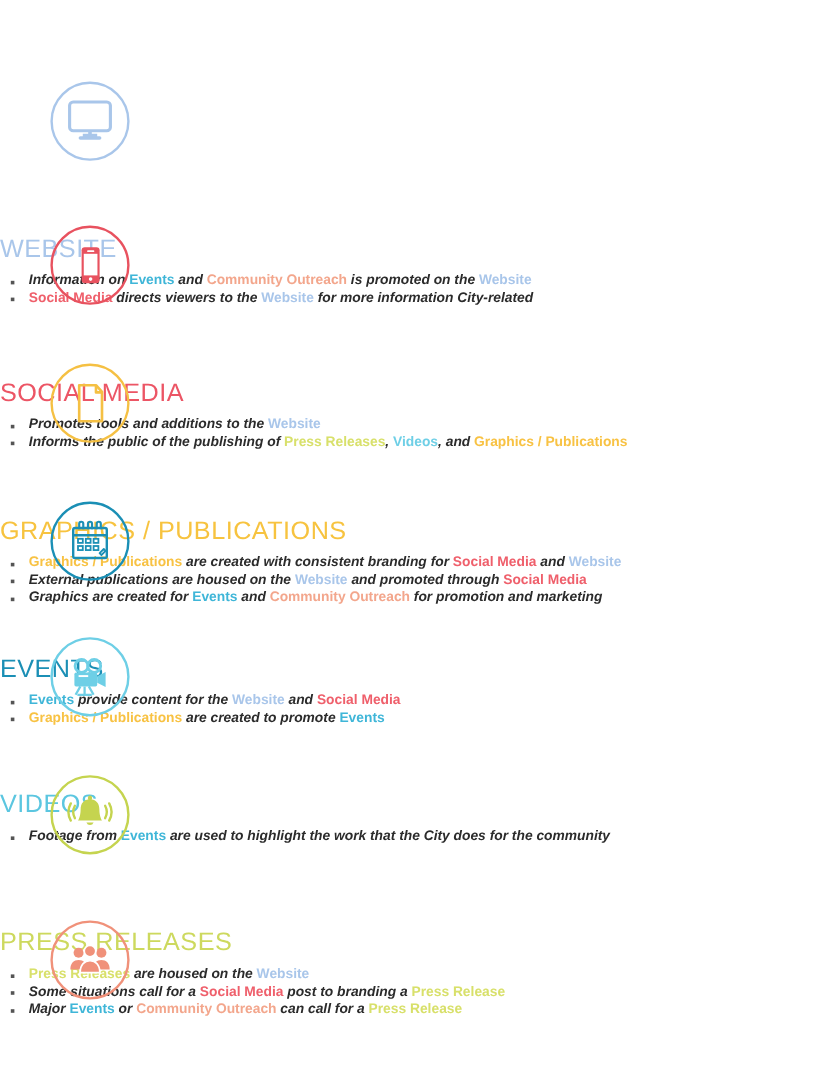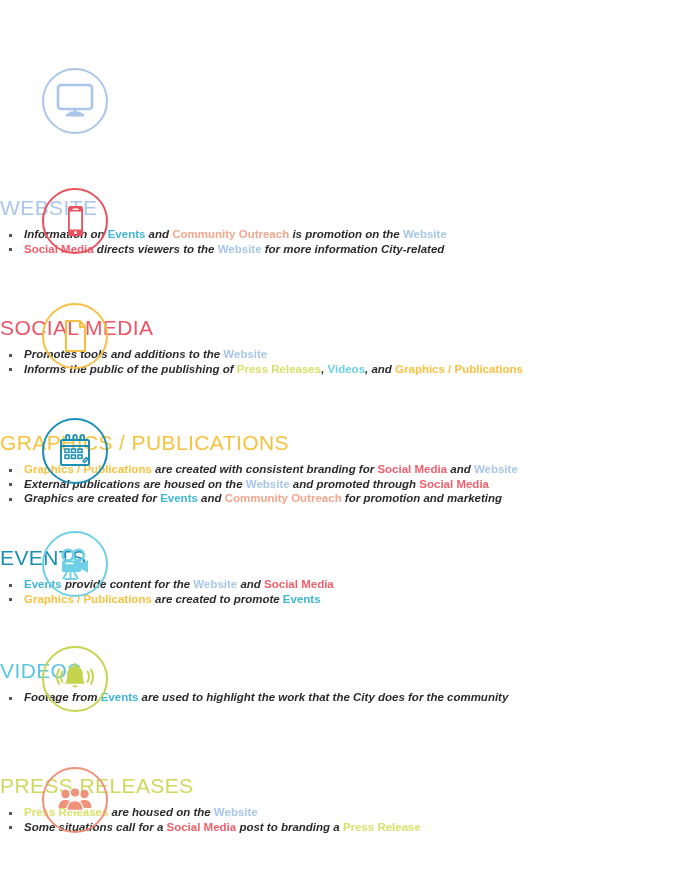--- a/index.html
+++ b/index.html
@@ -110,21 +110,21 @@
           <rect x="3" y="3" width="34" height="24" rx="3"></rect>
           <path d="M20 27 L20 31" stroke-width="3"></path>
           <path d="M12 33 L28 33" stroke-width="3" stroke-linecap="round"></path>
           <path d="M14 31 L26 31" stroke-width="3"></path>
         </svg>
       </div>
     </div>
     <div class="body-col">
       <div class="sec-title t-website">WEBSITE</div>
       <ul class="bullets">
-          <li><span class="k-plain">Information on </span><span class="k-events">Events</span><span class="k-plain"> and </span><span class="k-outreach">Community Outreach</span><span class="k-plain"> is promotion on the </span><span class="k-website">Website</span></li>
+          <li><span class="k-plain">Information on </span><span class="k-events">Events</span><span class="k-plain"> and </span><span class="k-outreach">Community Outreach</span><span class="k-plain"> is promoted on the </span><span class="k-website">Website</span></li>
           <li><span class="k-social">Social Media</span><span class="k-plain"> directs viewers to the </span><span class="k-website">Website</span><span class="k-plain"> for more information City-related</span></li>
         </ul>
     </div>
   </div>
 
   <div class="section" style="top:166px;">
     <div class="icon-col">
       <div class="icon-circle c-social">
         <svg width="40" height="40" viewBox="0 0 40 40">
           <rect x="13" y="5" width="15" height="30" rx="2.6" fill="currentColor"></rect>
@@ -224,20 +224,21 @@
           <path d="M33.6 12.5 C35.4 15.8 35.4 19.5 33.6 22.8" fill="none" stroke="currentColor" stroke-width="2" stroke-linecap="round"></path>
           <path d="M37 10.5 C39.6 15.2 39.6 20.2 37 24.8" fill="none" stroke="currentColor" stroke-width="2" stroke-linecap="round"></path>
         </svg>
       </div>
     </div>
     <div class="body-col">
       <div class="sec-title t-press">PRESS RELEASES</div>
       <ul class="bullets">
           <li><span class="k-press">Press Releases</span><span class="k-plain"> are housed on the </span><span class="k-website">Website</span></li>
           <li><span class="k-plain">Some situations call for a </span><span class="k-social">Social Media</span><span class="k-plain"> post to branding a </span><span class="k-press">Press Release</span></li>
+          <li><span class="k-plain">Major </span><span class="k-events">Events</span><span class="k-plain"> or </span><span class="k-outreach">Community Outreach</span><span class="k-plain"> can call for a </span><span class="k-press">Press Release</span></li>
         </ul>
     </div>
   </div>
 
   <div class="section" style="top:745px;">
     <div class="icon-col">
       <div class="icon-circle c-outreach">
         <svg width="42" height="40" viewBox="0 0 42 40" fill="currentColor">
           <circle cx="11.5" cy="14" r="4.2"></circle>
           <path d="M4.6 28 C4.6 22.6 7.6 20 11.5 20 C15.4 20 18.4 22.6 18.4 28 Z"></path>

